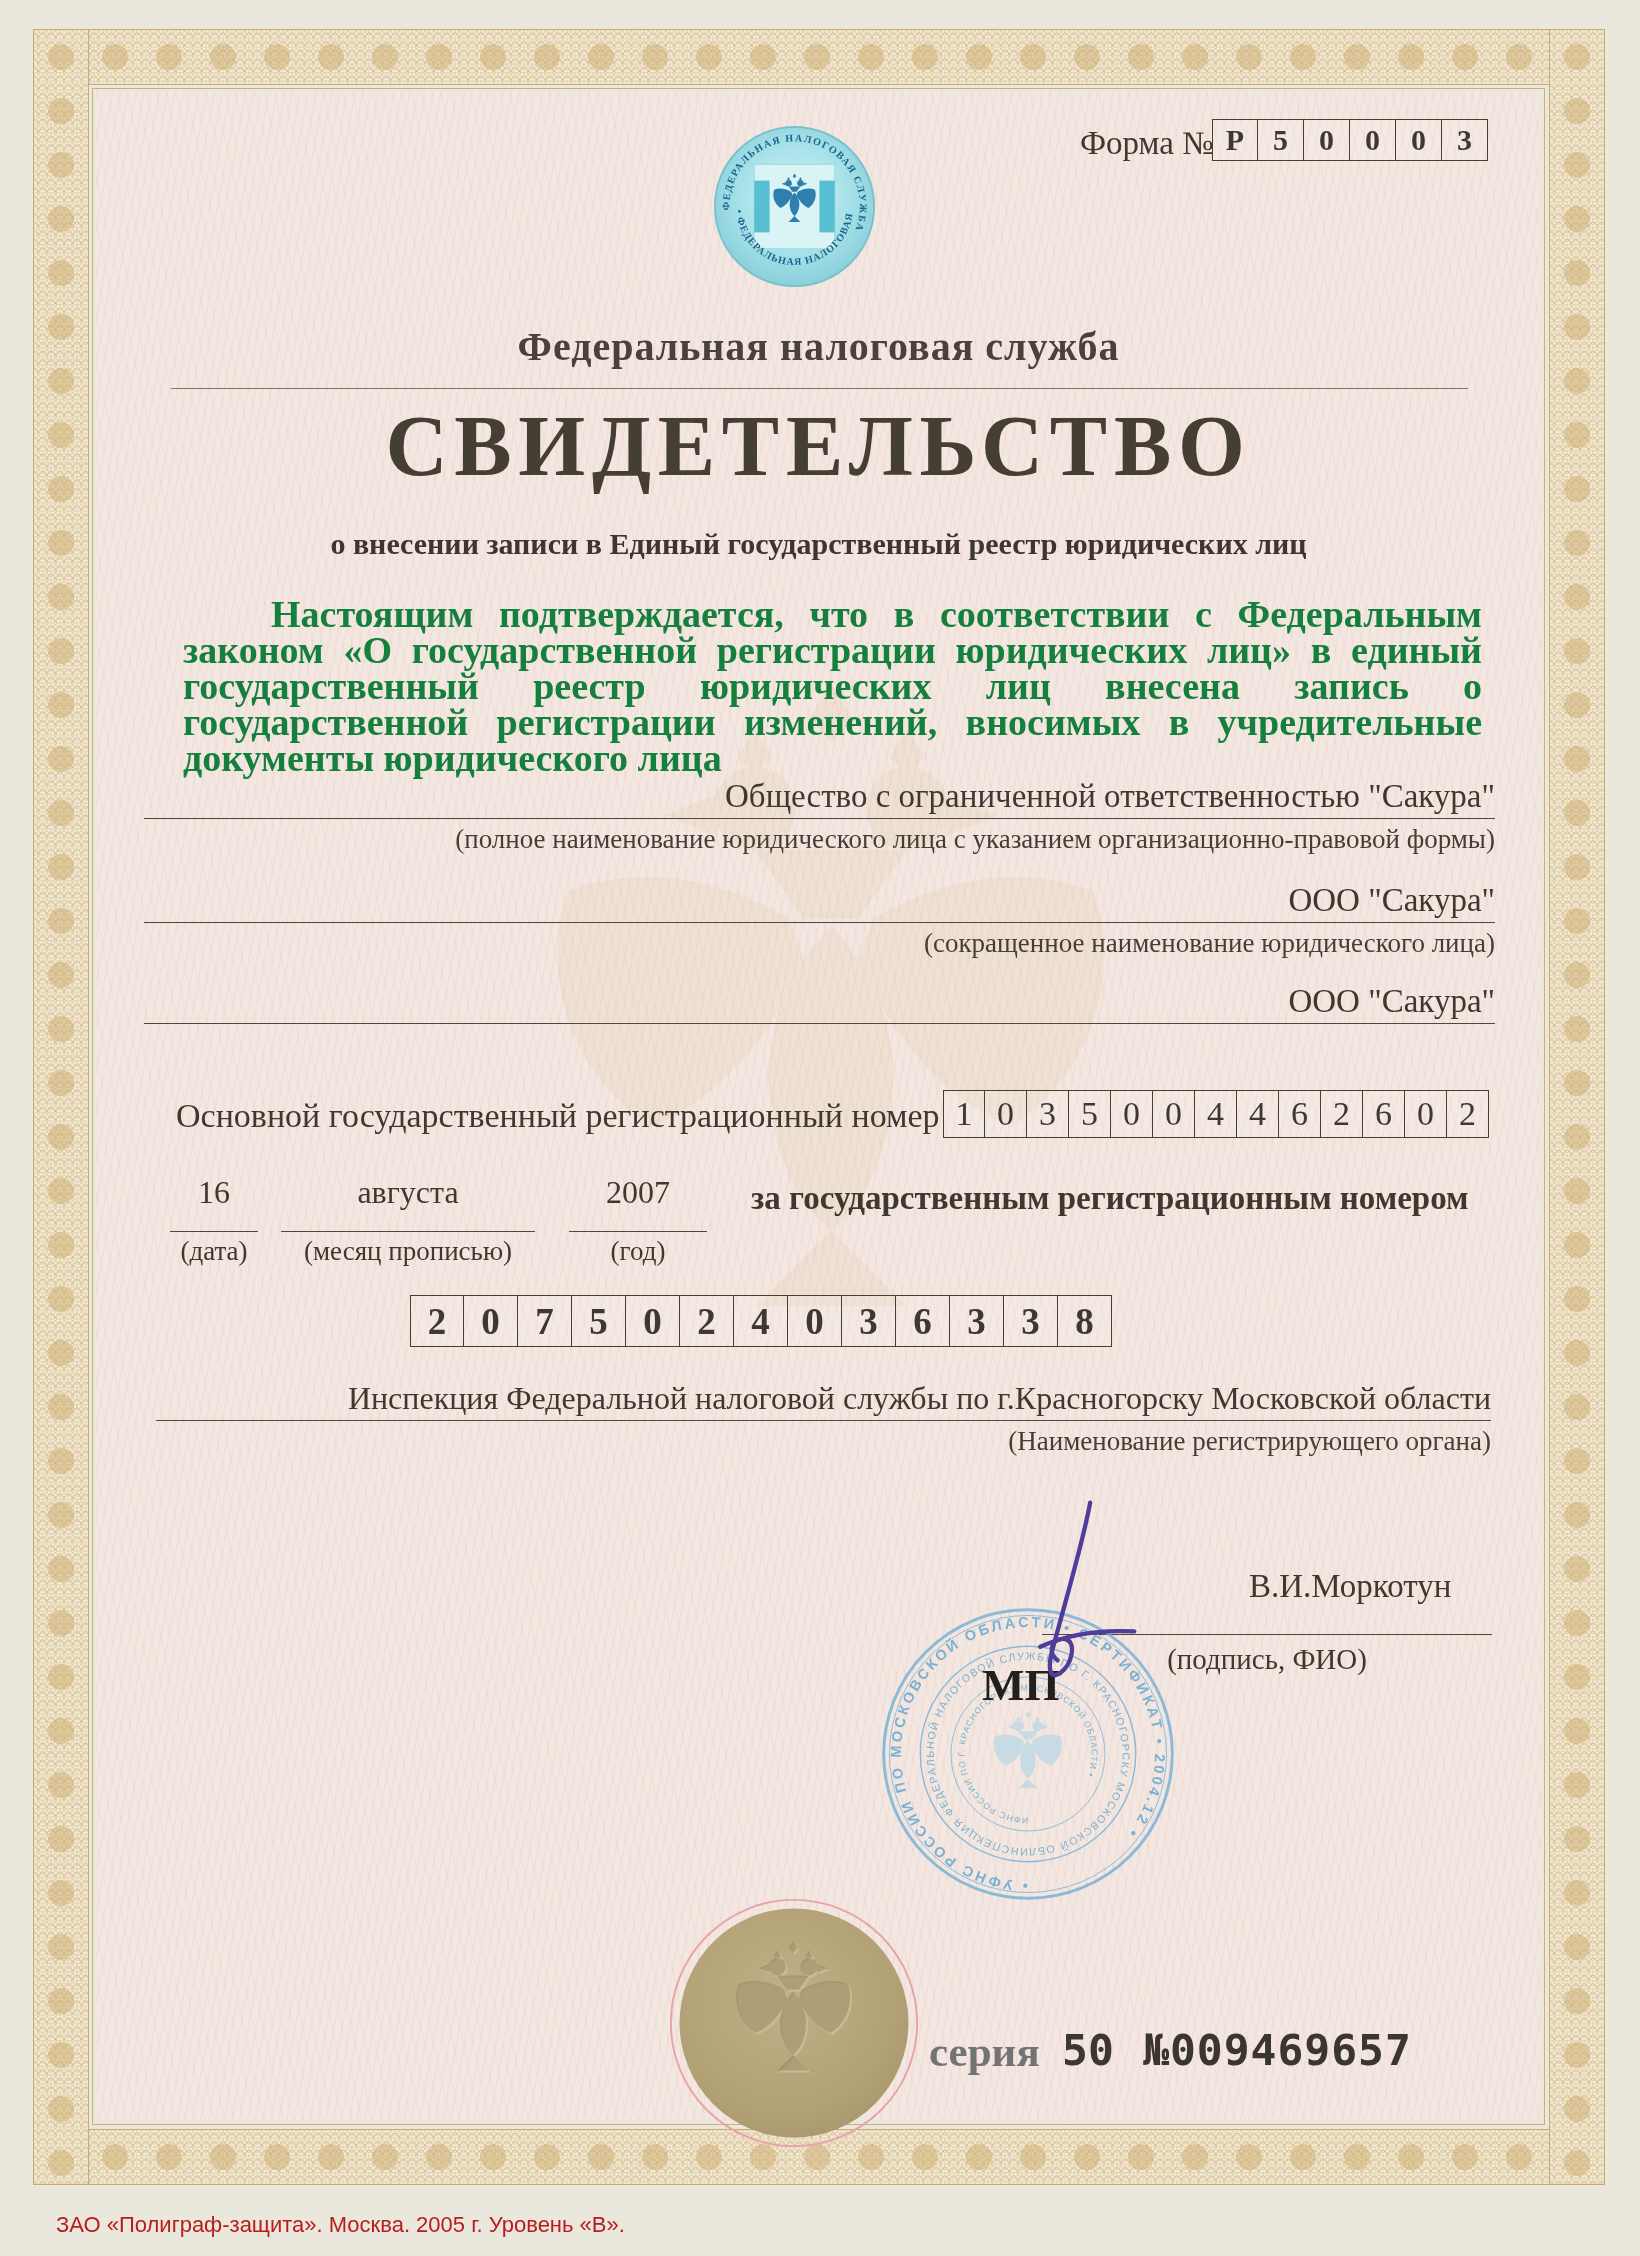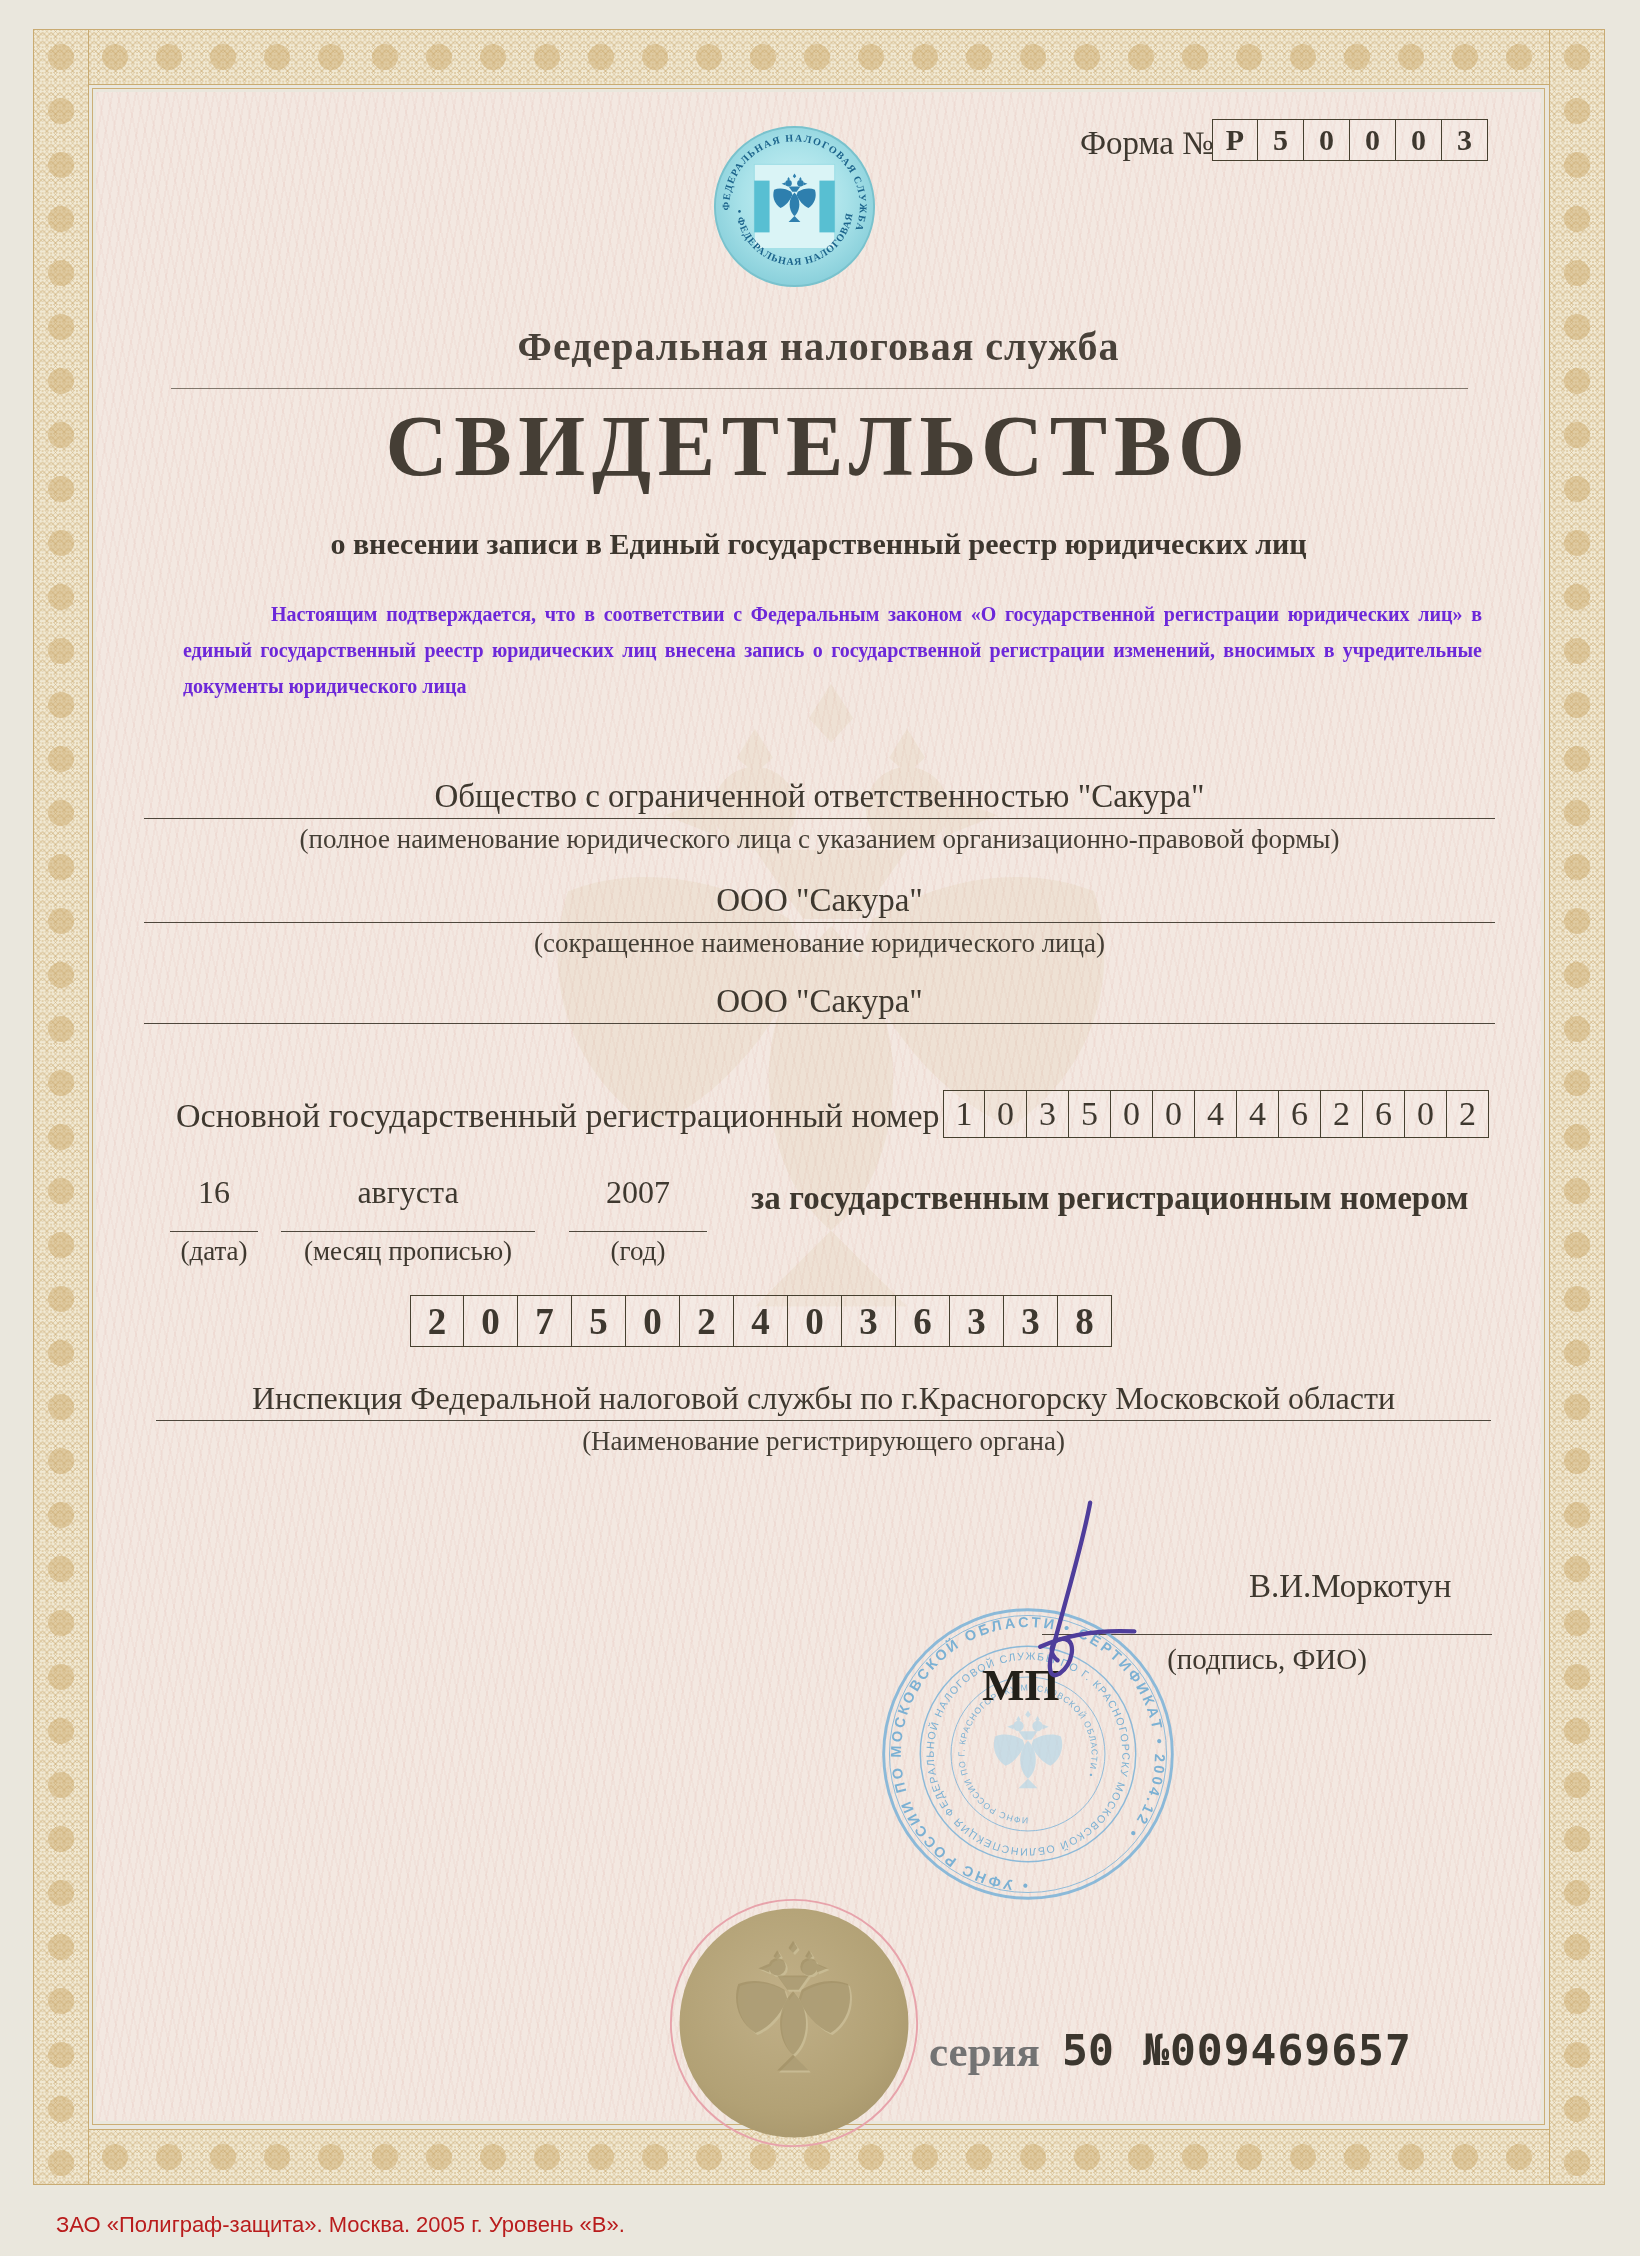--- a/index.html
+++ b/index.html
@@ -34,24 +34,24 @@
   .cell{box-sizing:border-box;border:1.9px solid #46402f;border-left:none;display:flex;
         align-items:center;justify-content:center;background:rgba(255,255,255,.12);}
   .cell:first-child{border-left:1.9px solid #46402f;}
   .form-cells{left:1212px;top:119px;}
   .form-cells .cell{width:46px;height:42px;font-size:30px;font-weight:600;}
   
   .agency{top:323px;font-size:40px;letter-spacing:1px;color:#49423a;}
   .rule{left:171px;top:388px;width:1297px;border-top:1.9px solid rgba(84,76,64,.72);}
   .doc-title{top:396px;font-size:86px;letter-spacing:6.7px;color:#453e35;}
   .subtitle{top:527px;font-size:30px;color:#3c362e;}
-  .paragraph{left:183px;top:596px;width:1299px;font-size:20px;line-height:36px;
-             text-align:justify;text-indent:88px;color:#6d28d9;font-weight:bold;}
-  
-  .field{position:absolute;text-align:center;}
+  .paragraph{left:183px;top:596px;width:1299px;font-size:38px;line-height:36px;
+             text-align:justify;text-indent:88px;color:#15803d;font-weight:bold;}
+  
+  .field{position:absolute;text-align:right;}
   .field-value{font-size:33px;padding-bottom:2.9px;border-bottom:1.9px solid #4e473c;}
   .field-caption{font-size:27px;padding-top:4.8px;color:#443e35;}
   .f1{left:144px;width:1351px;top:778px;}
   .f2{left:144px;width:1351px;top:882px;}
   .f3{left:144px;width:1351px;top:983px;}
   .fa{left:156px;width:1335px;top:1380px;}
   .fa .field-value{font-size:32px;}
   
   .ogrn-label{left:176px;top:1097px;font-size:34px;}
   .ogrn-cells{left:943px;top:1090px;}

